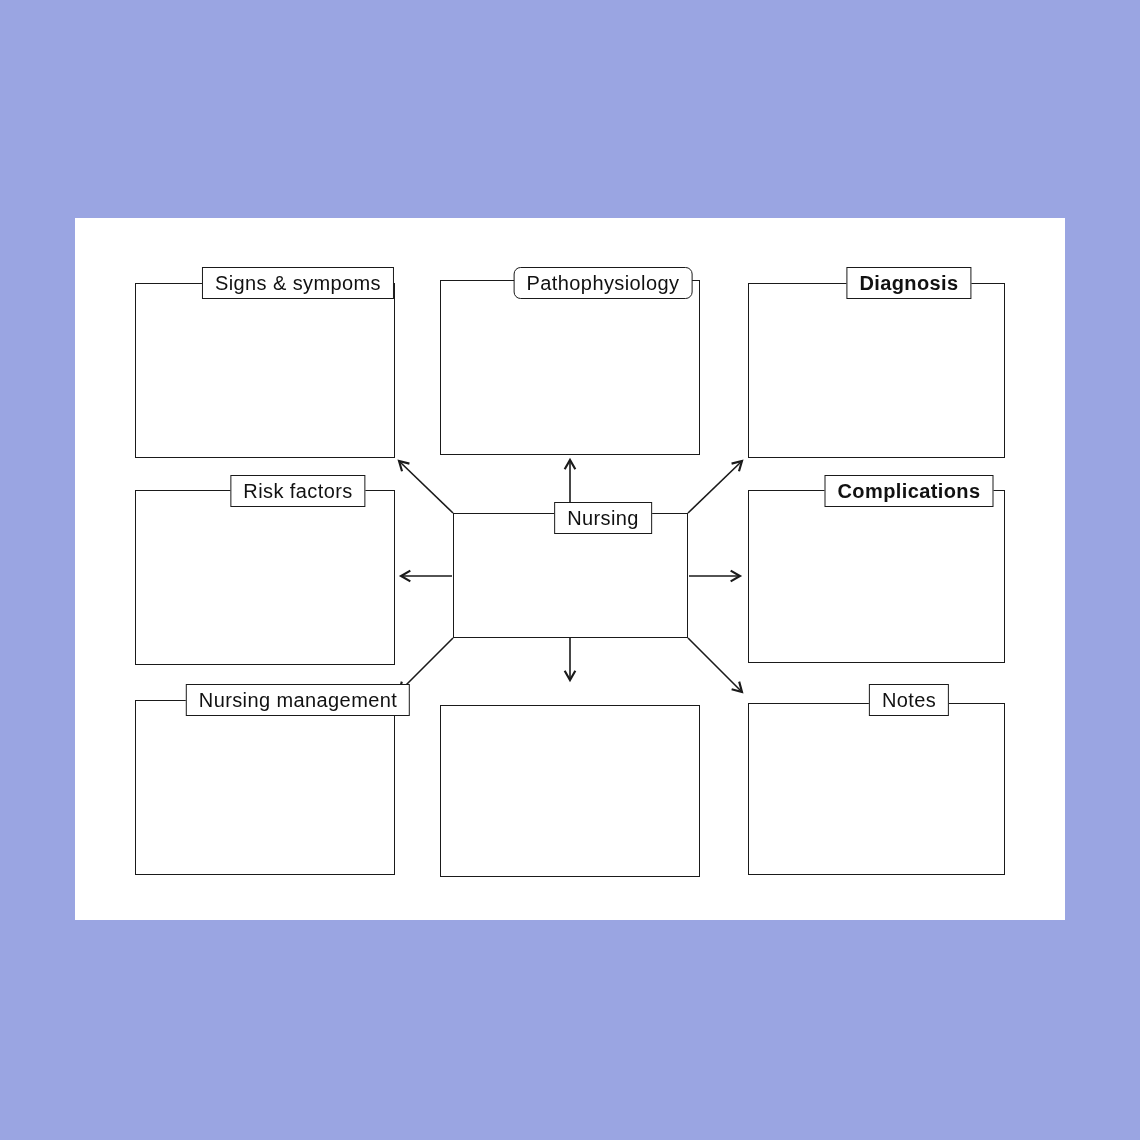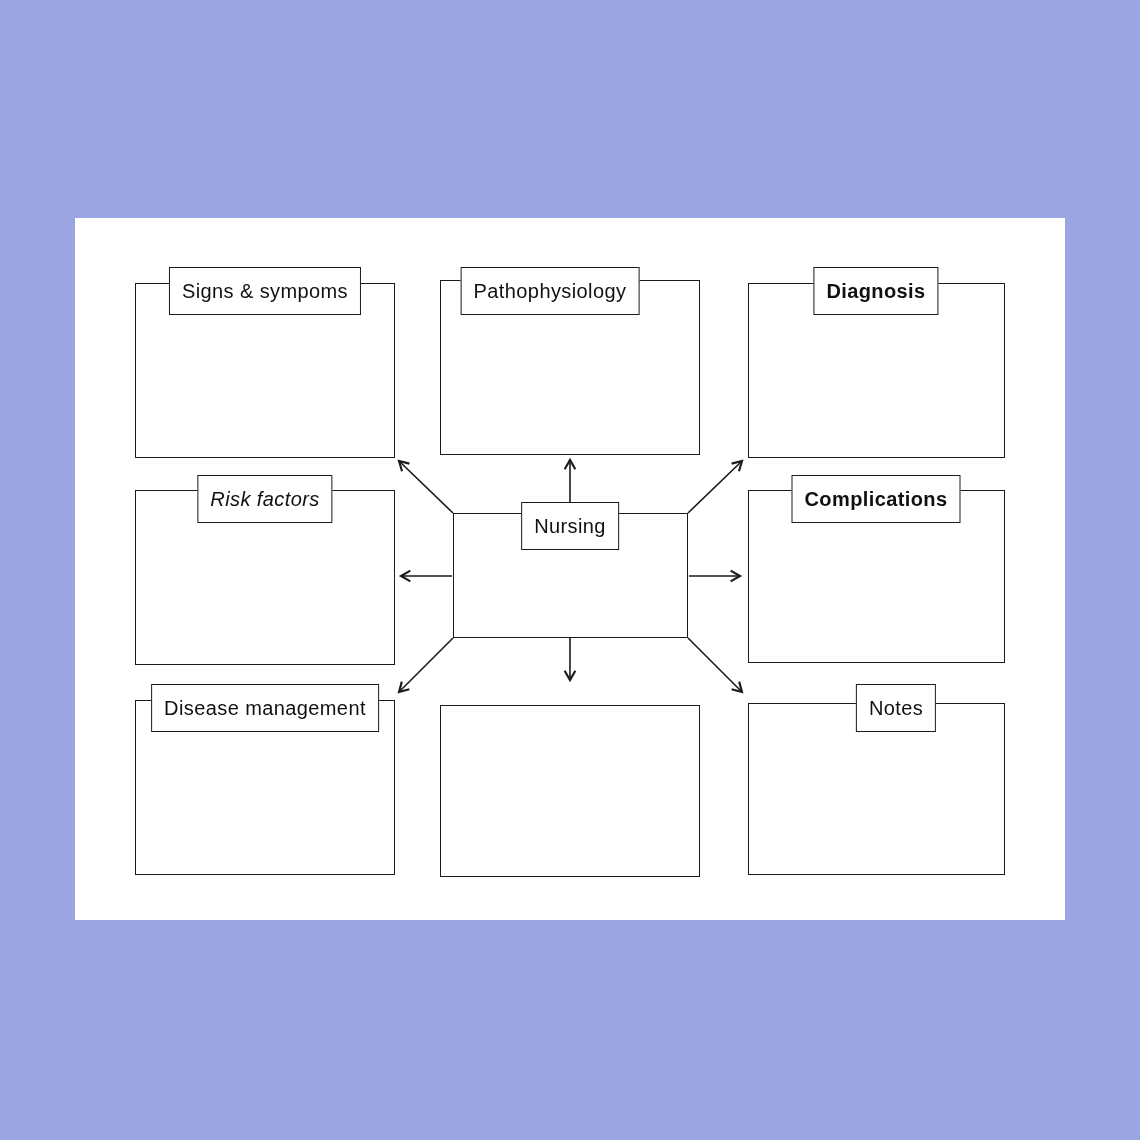--- a/index.html
+++ b/index.html
@@ -41,21 +41,22 @@
     background: #ffffff;
     z-index: 3;
     display: inline-flex;
     align-items: center;
     justify-content: center;
     font-size: 20px;
     line-height: 1.1;
     color: #111111;
     letter-spacing: 0.4px;
     white-space: nowrap;
-    padding: 12px 12px;
+    padding: 4px 12px;
+    margin-left: 33px;
   }
 </style>
 </head>
 <body>
 
 <div class="paper">
 
   <svg class="arrows" viewBox="0 0 990 702">
     <defs>
       <marker id="arrow" viewBox="0 0 12 12" refX="9" refY="6" markerWidth="10" markerHeight="10" orient="auto-start-reverse">
@@ -80,23 +81,23 @@
 
   <div class="node-box" style="left:60px; top:272px; width:260px; height:175px;"></div>
   <div class="node-box center-box" style="left:378px; top:295px; width:235px; height:125px;"></div>
   <div class="node-box" style="left:673px; top:272px; width:257px; height:173px;"></div>
 
   <div class="node-box" style="left:60px; top:482px; width:260px; height:175px;"></div>
   <div class="node-box" style="left:365px; top:487px; width:260px; height:172px;"></div>
   <div class="node-box" style="left:673px; top:485px; width:257px; height:172px;"></div>
 
   <div class="node-label" style="left:190px; top:49px;">Signs &amp; sympoms</div>
-  <div class="node-label" style="left:475px; top:49px;">Pathophysiology</div>
+  <div class="node-label" style="left:495px; top:49px;border-radius:7px;">Pathophysiology</div>
   <div class="node-label" style="left:801px; top:49px;font-weight:bold;">Diagnosis</div>
 
-  <div class="node-label" style="left:190px; top:257px;font-style:italic;">Risk factors</div>
+  <div class="node-label" style="left:190px; top:257px;">Risk factors</div>
   <div class="node-label" style="left:495px; top:284px;">Nursing</div>
   <div class="node-label" style="left:801px; top:257px;font-weight:bold;">Complications</div>
 
-  <div class="node-label" style="left:190px; top:466px;">Disease management</div>
-  <div class="node-label" style="left:821px; top:466px;">Notes</div>
+  <div class="node-label" style="left:190px; top:466px;">Nursing management</div>
+  <div class="node-label" style="left:801px; top:466px;">Notes</div>
 
 </div>
 
 </body></html>

